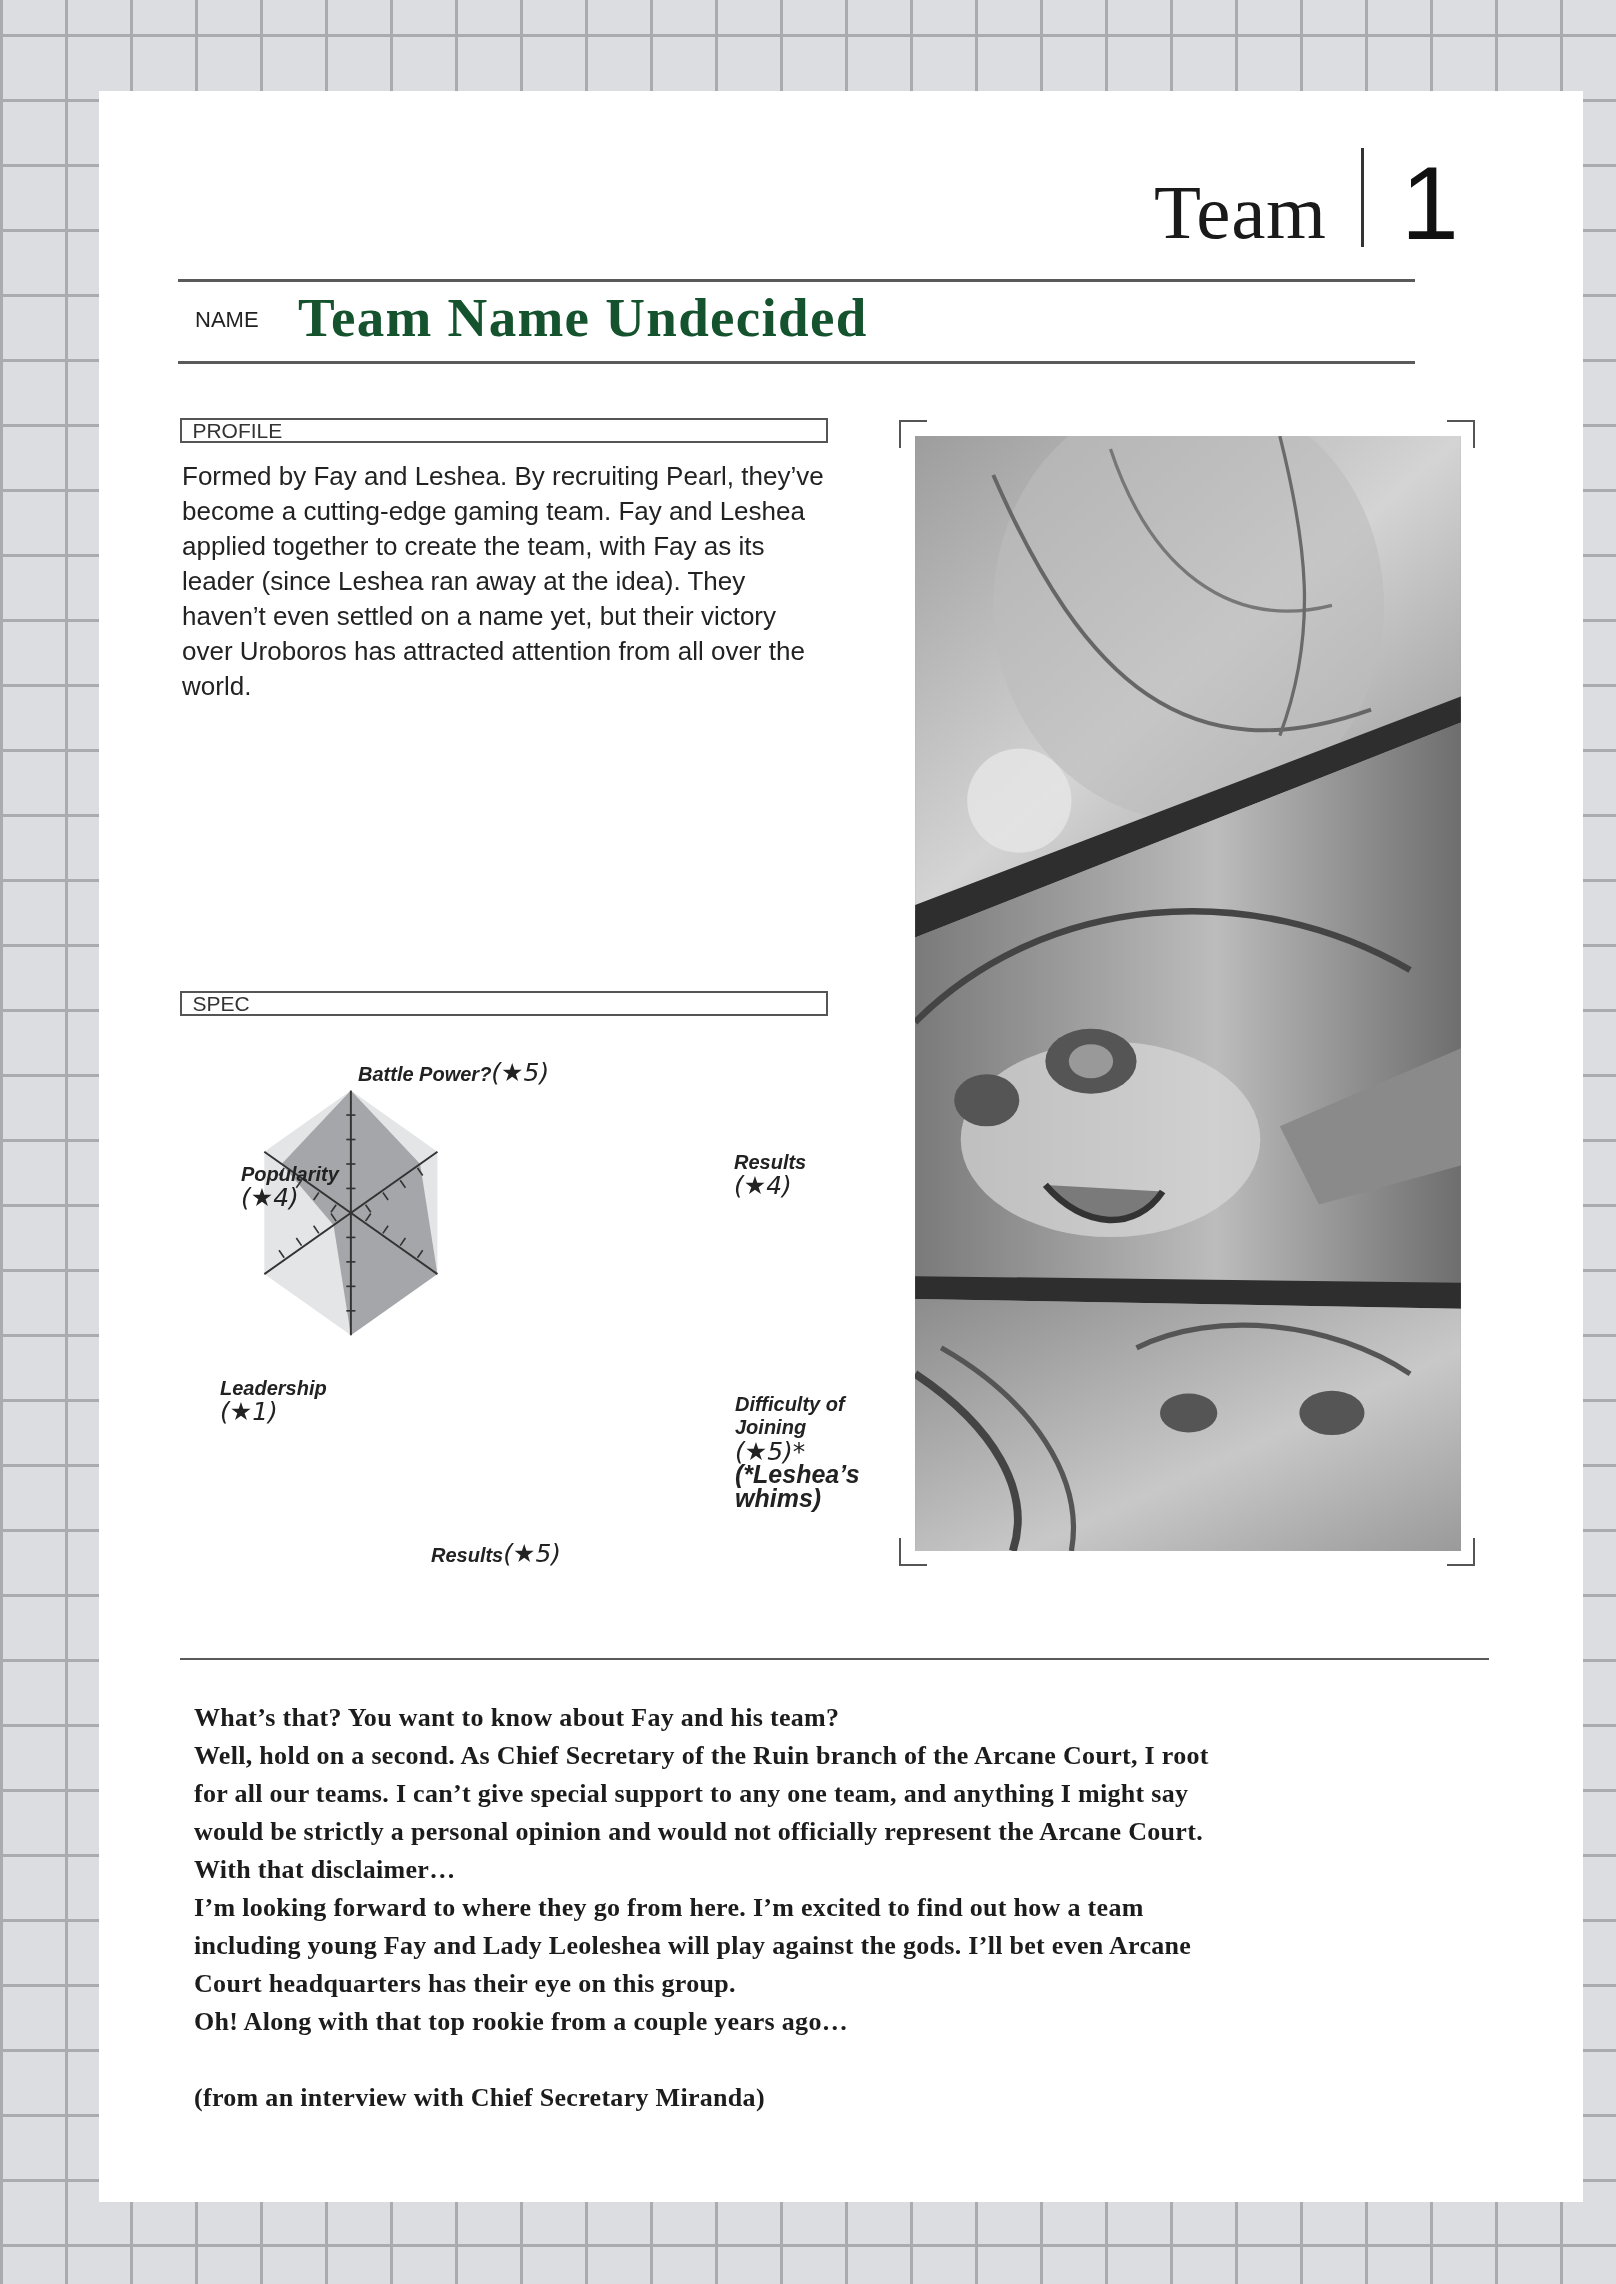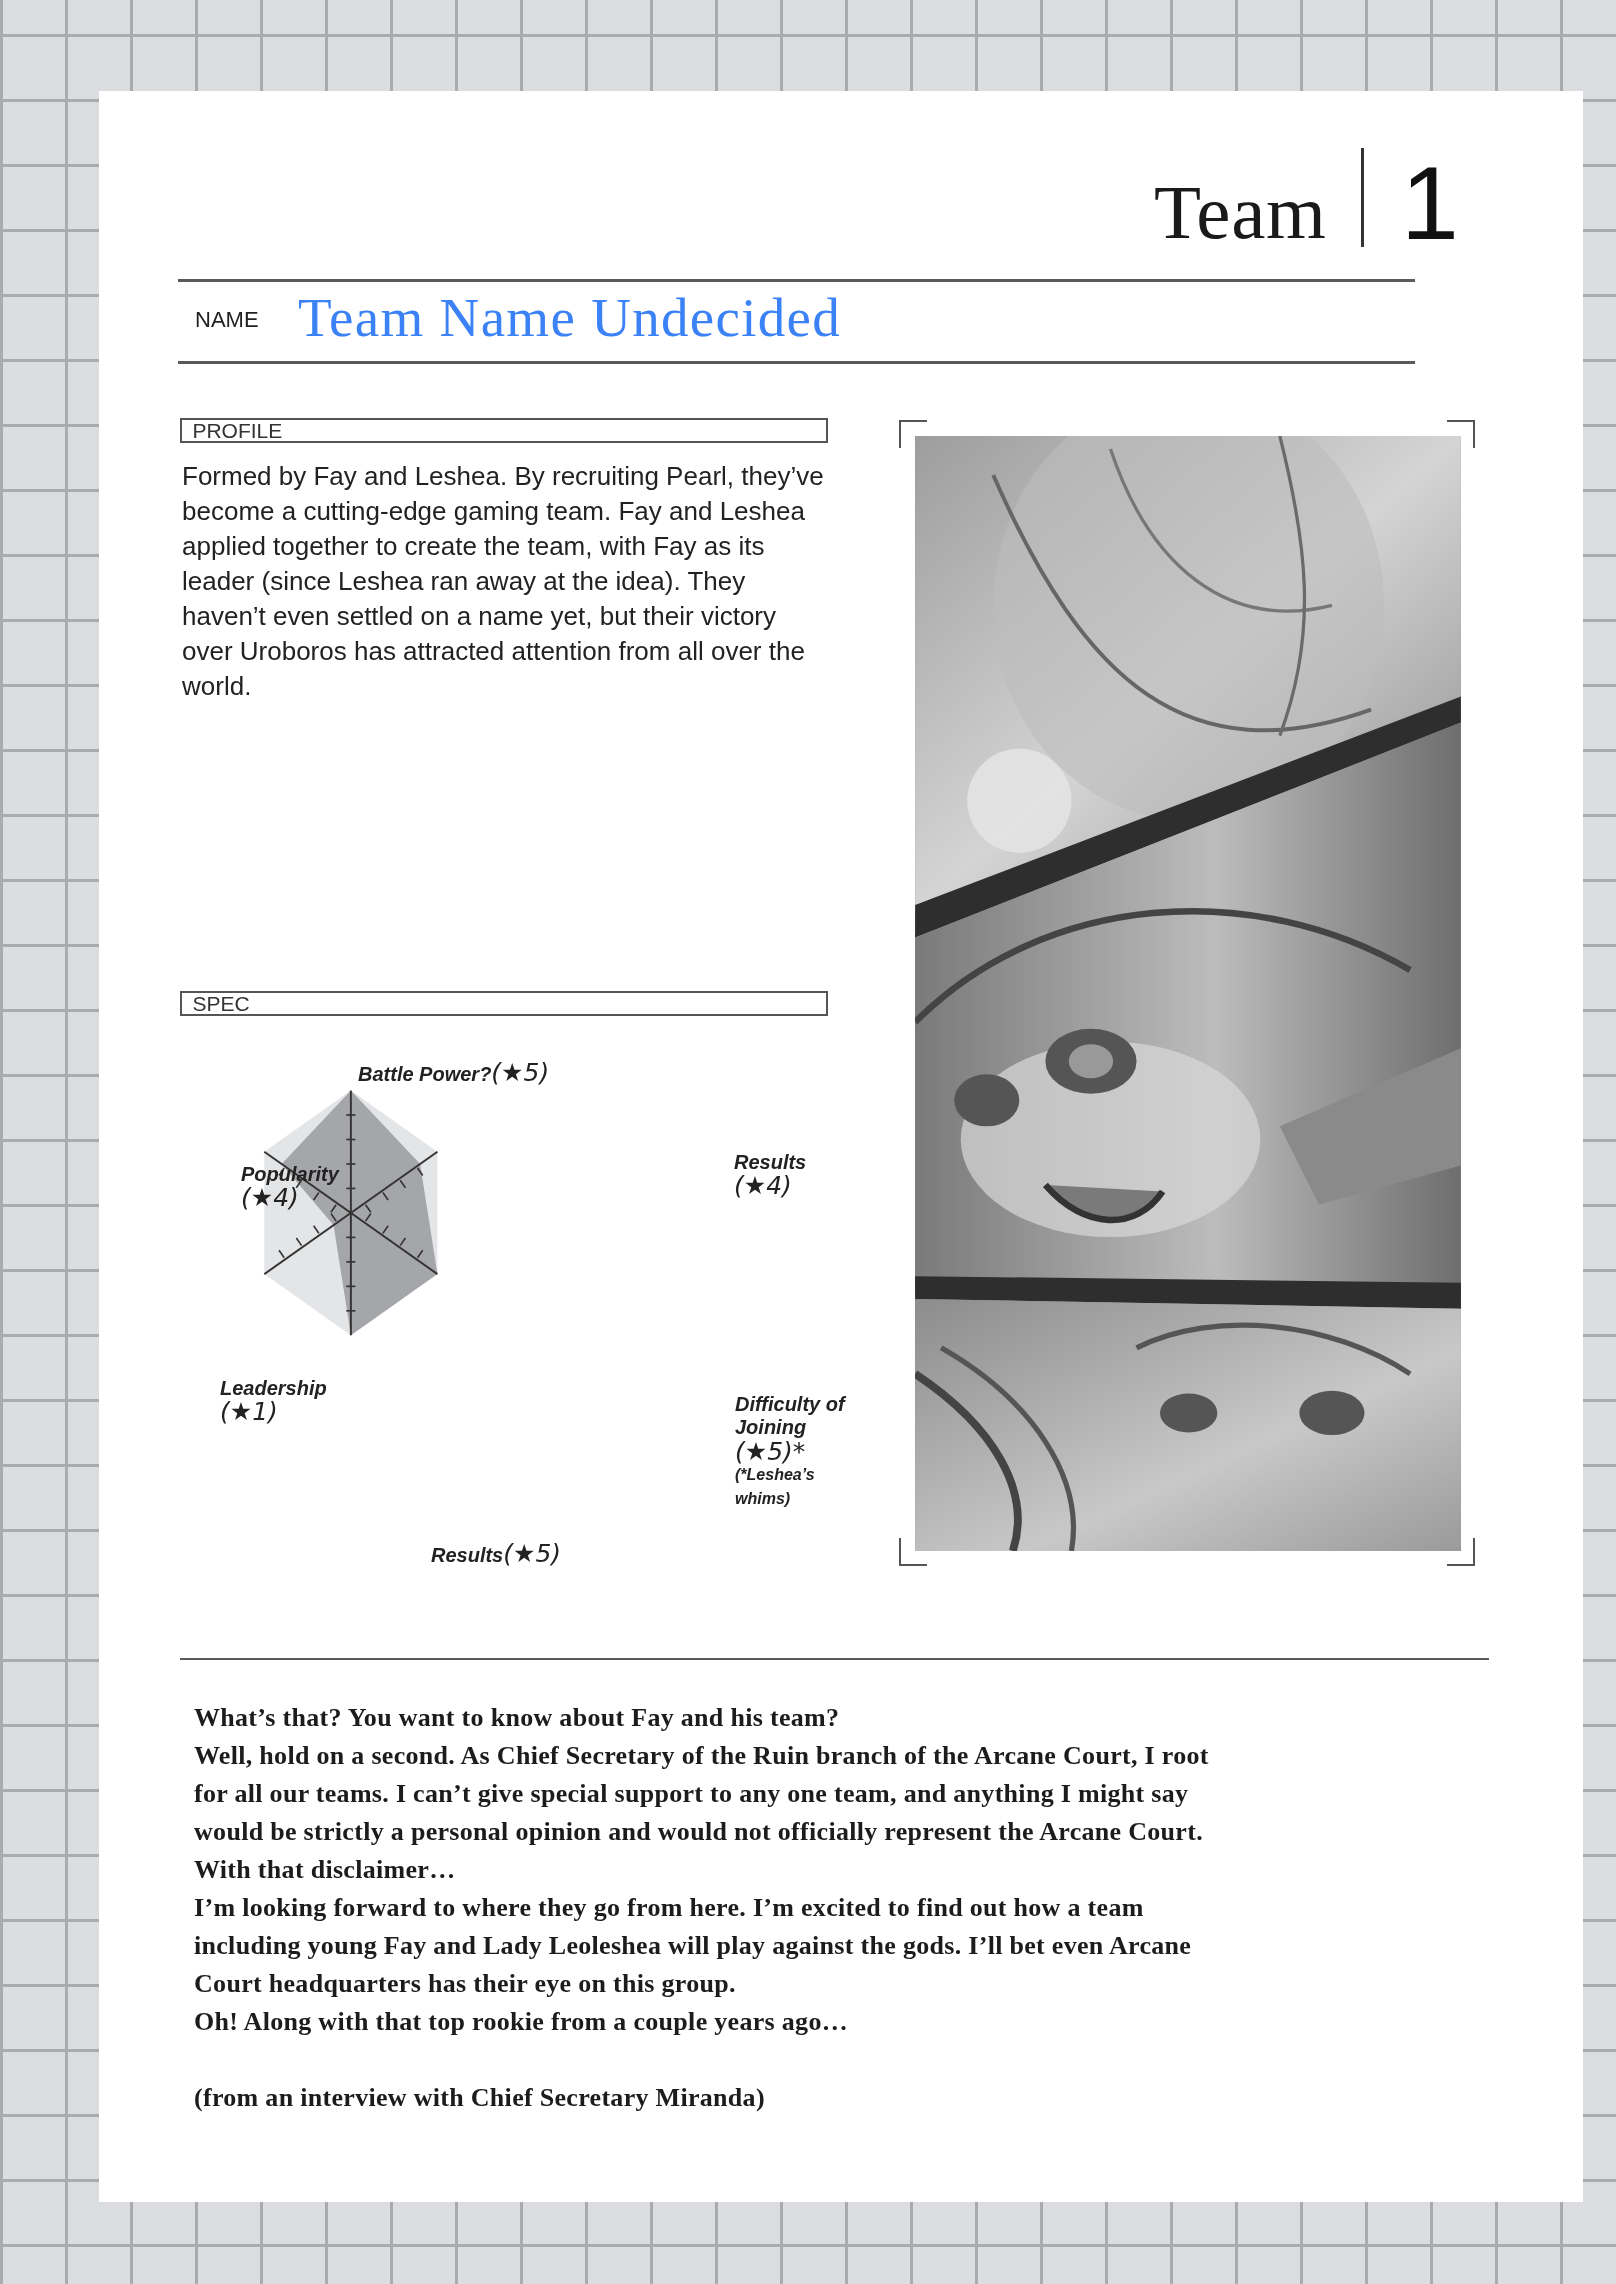--- a/index.html
+++ b/index.html
@@ -21,21 +21,21 @@
   }
   .abs { position:absolute; }
   .team-label {
     left:1055px; top:77px; font-family:"Liberation Serif", serif;
     font-size:77px; color:#1a1a1a; letter-spacing:0.7px;
   }
   .team-divider { left:1262px; top:57px; width:2.6px; height:99px; background:#333; }
   .team-num { left:1302px; top:53px; font-family:"Liberation Sans", sans-serif; font-size:104px; font-weight:400; color:#111; }
   .rule { height:2.6px; background:#5a5a5a; }
   .name-label { left:96px; top:216px; font-size:22px; color:#222; }
-  .name-value { left:199px; top:195px; font-family:"Liberation Serif", serif; font-weight:normal; font-size:55px; color:#3b82f6; letter-spacing:1.3px; }
+  .name-value { left:199px; top:195px; font-family:"Liberation Serif", serif; font-weight:bold; font-size:55px; color:#14532d; letter-spacing:1.3px; }
   .boxlabel {
     border:2.6px solid #555; height:25px; box-sizing:border-box;
     font-size:21px; line-height:21px; padding-left:10.4px; color:#333;
   }
   .profile-text {
     left:83px; top:368px; width:651px; font-size:26px; line-height:35px; color:#222;
   }
   .corner { position:absolute; width:26px; height:26px; border-color:#555; border-style:solid; border-width:0; }
   .art {
     left:816px; top:345px; width:546px; height:1115px; background:#8f8f8f; overflow:hidden;
@@ -113,21 +113,21 @@
     <div class="abs radar-label" style="left:259px; top:970px;">
       <span>Battle Power?</span><span class="radar-val">(★5)</span>
     </div>
     <div class="abs radar-label" style="left:635px; top:1060px;">
       <div>Results</div>
       <div class="radar-val">(★4)</div>
     </div>
     <div class="abs radar-label" style="left:636px; top:1302px; width:143px;">
       <div style="width:130px;">Difficulty of Joining</div>
       <div class="radar-val">(★5)*</div>
-      <div style="width:130px; font-size:16px;">(*Leshea’s whims)</div>
+      <div style="width:130px; font-size:25px;">(*Leshea’s whims)</div>
     </div>
     <div class="abs radar-label" style="left:332px; top:1451px;">
       <span>Results</span><span class="radar-val">(★5)</span>
     </div>
     <div class="abs radar-label" style="left:121px; top:1286px;">
       <div>Leadership</div>
       <div class="radar-val">(★1)</div>
     </div>
     <div class="abs radar-label" style="left:142px; top:1032px;margin-top:40px;">
       <div>Popularity</div>

